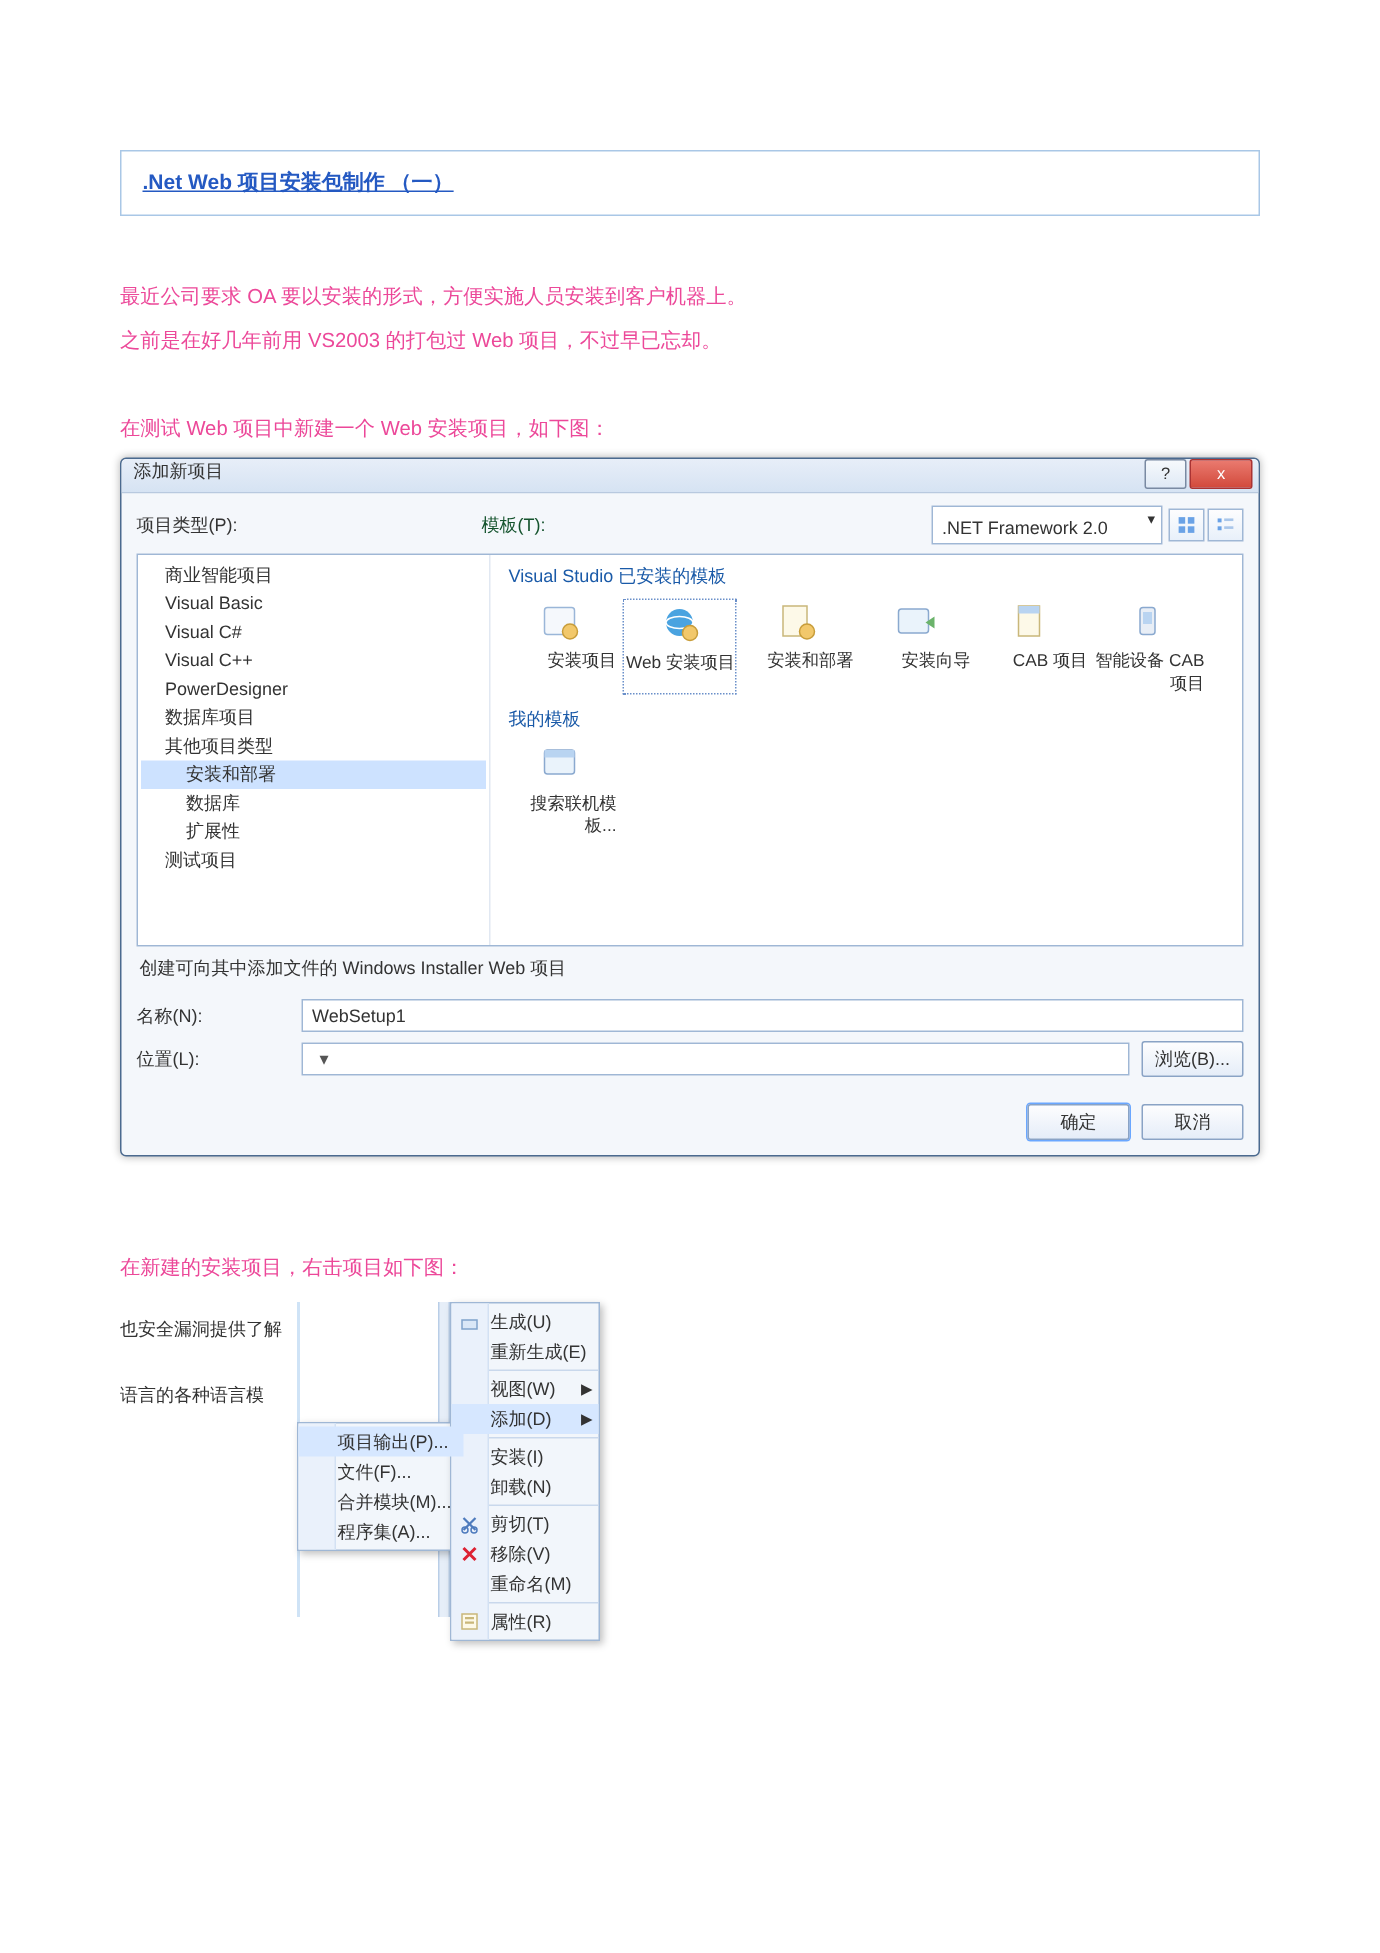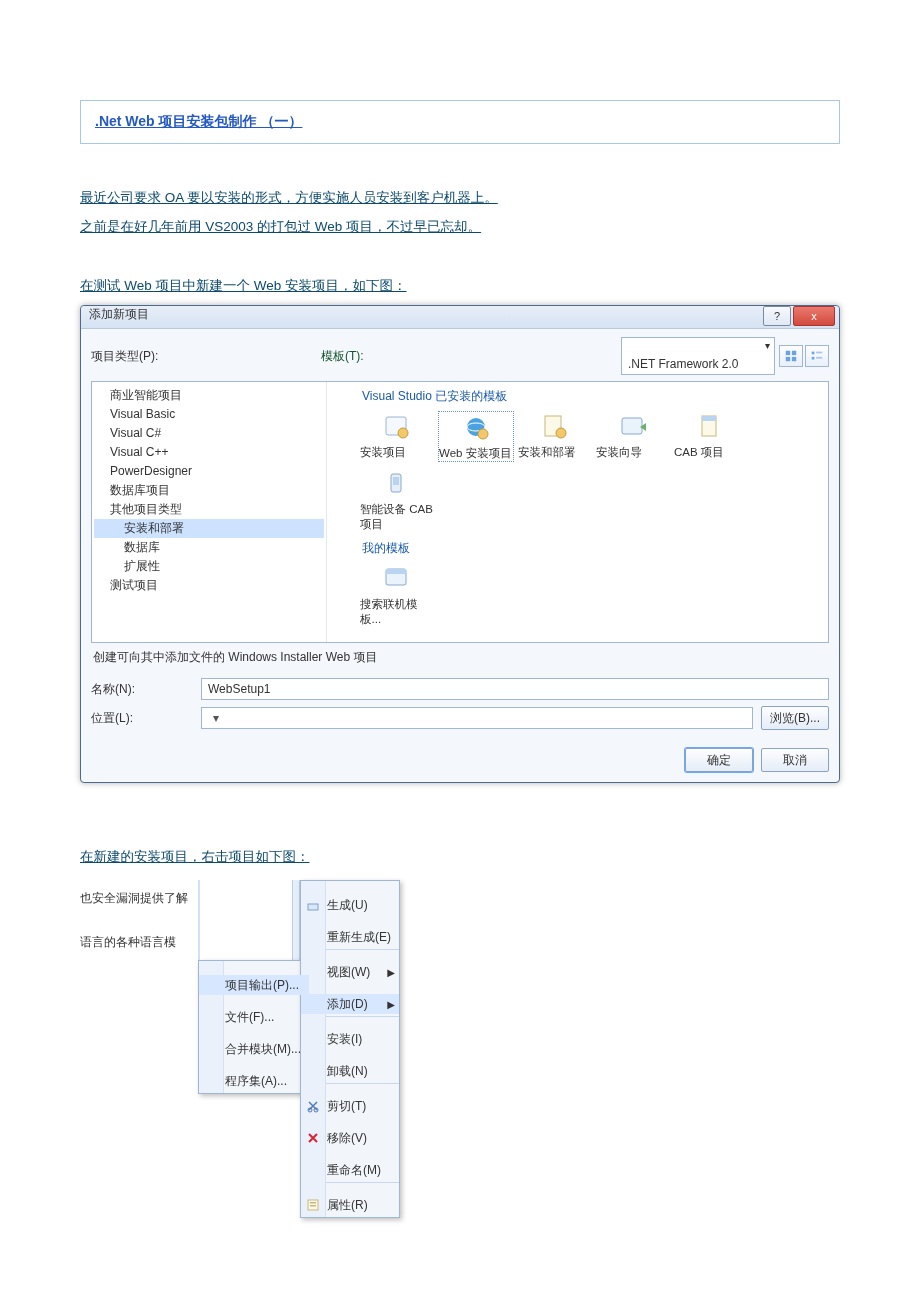--- a/index.html
+++ b/index.html
@@ -21,23 +21,22 @@
   }
   .title-link {
     color: #2459c2;
     font-weight: bold;
     font-size: 14px;
     text-decoration: underline;
   }
   .para {
     line-height: 2.0;
     font-size: 13.5px;
-    color: #0c4a6e;
+    color: #ec4899;
     margin: 0 0 2px 0;
-    text-decoration: underline;
   }
   .spacer { height: 30px; }
 
   
   .dialog {
     border: 1px solid #4b6a8f;
     border-radius: 4px;
     box-shadow: 0 0 6px rgba(0,0,0,0.3);
     margin-top: 6px;
     background: #f4f7fb;
@@ -64,47 +63,47 @@
   }
   .win-close { background: linear-gradient(#ea7a6f,#d24a3c); color:#fff; border-color:#a33; width:40px;}
   .dlg-body { padding: 8px 10px; }
   .dlg-toprow { display:flex; align-items:center; margin-bottom:6px;}
   .lbl-proj { width:230px; color:#333; font-size:12px;}
   .lbl-tmpl { flex:1; color:#14532d; font-size:12px;}
   .fw-combo {
     border:1px solid #9fb7d5;
     background:#fff;
     height:20px;
-    padding:16px 16px 0 6px;
+    padding:4px 16px 0 6px;
     font-size:12px;
     display:flex;align-items:center;
     position:relative;
     min-width:130px;
     margin-right:2px;
   }
   .fw-combo::after{
     content:"▾";
     position:absolute;right:4px;top:2px;font-size:10px;color:#333;
   }
   .icon-btn {
     width:22px;height:20px;border:1px solid #9fb7d5;background:linear-gradient(#fdfdfe,#e8f0fa);
     margin-left:2px;display:flex;align-items:center;justify-content:center;
   }
   .icon-btn svg{width:14px;height:14px;}
 
-  .split-panes { display:flex; border:1px solid #9fb7d5; background:#fff; height:260px;gap:23px;}
+  .split-panes { display:flex; border:1px solid #9fb7d5; background:#fff; height:260px;}
   .left-pane { width:230px; border-right:1px solid #e1e8f2; padding:4px 2px; overflow:hidden;}
   .tree-item{ padding:1px 0 1px 16px; color:#333; font-size:12px; line-height:17px; white-space:nowrap;}
   .tree-item.indent2{ padding-left:30px;}
   .tree-item.selected{ background:#cde2ff;}
   .right-pane { flex:1; padding:4px 8px;}
   .grp-title{ color:#1a5aa8; font-size:12px; margin:2px 0 6px 4px;}
   .tmpl-row{ display:flex; flex-wrap:wrap;}
   .tmpl-item{
-    width:74px; text-align:left; font-size:11.5px; color:#333;
+    width:74px; text-align:right; font-size:11.5px; color:#333;
     margin:0 2px 6px 2px;
   }
   .tmpl-item.sel{ border:1px dotted #6a8fc9; }
   .tmpl-icon{
     width:32px;height:32px;margin:0 auto 2px;
     display:flex;align-items:center;justify-content:center;
   }
   .desc-line{ padding:6px 2px; color:#333; border-top:0;}
   .field-row{ display:flex; align-items:center; margin-top:6px;}
   .field-row .flab{ width:110px; font-size:12px;}
@@ -148,21 +147,21 @@
     position:relative;white-space:nowrap;
   }
   .mi.sel{ background:#d6e7ff;}
   .mi .arrow{ position:absolute;right:4px;font-size:10px;}
   .mi .micon{ position:absolute;left:4px;width:16px;height:16px;display:flex;align-items:center;justify-content:center;}
   .iconcol{
     width:24px;background:#eaf1fb;border-right:1px solid #d3e1f3;
     position:absolute;left:0;top:0;bottom:0;
   }
   .submenu{position:relative;padding:2px 0;}
-  .submenu .mi{position:relative;z-index:1;margin-top:12px;}
+  .submenu .mi{position:relative;z-index:1;}
   hr.msep{border:none;border-top:1px solid #c9d8ec;margin:2px 0;}
 </style>
 </head>
 <body>
 
 <div class="page">
   <div class="title-box">
     <a class="title-link">.Net Web 项目安装包制作 （一）</a>
   </div>
 

